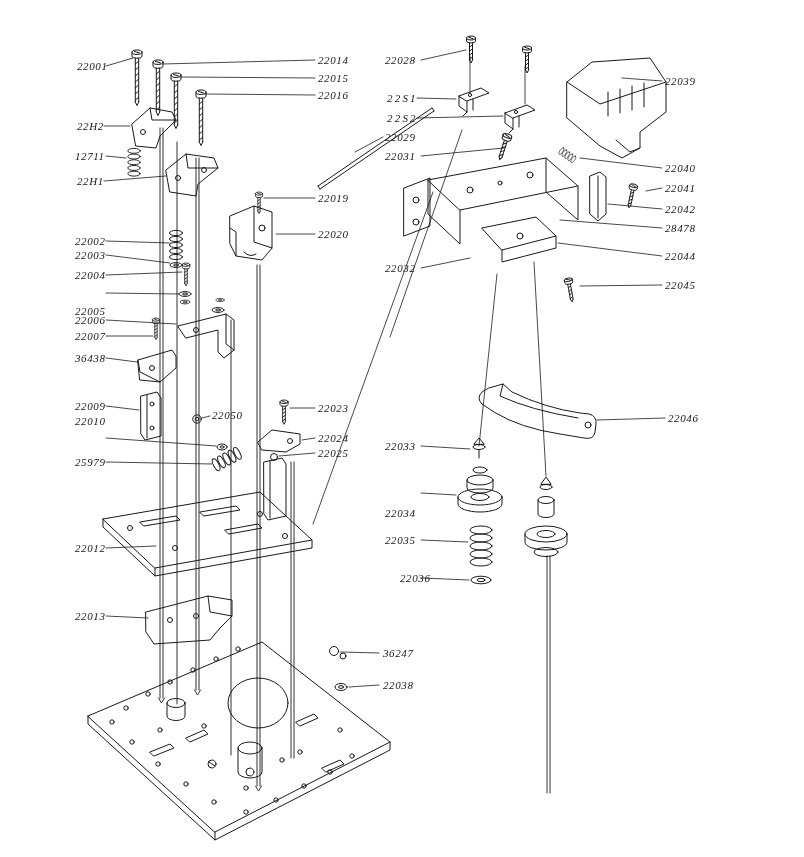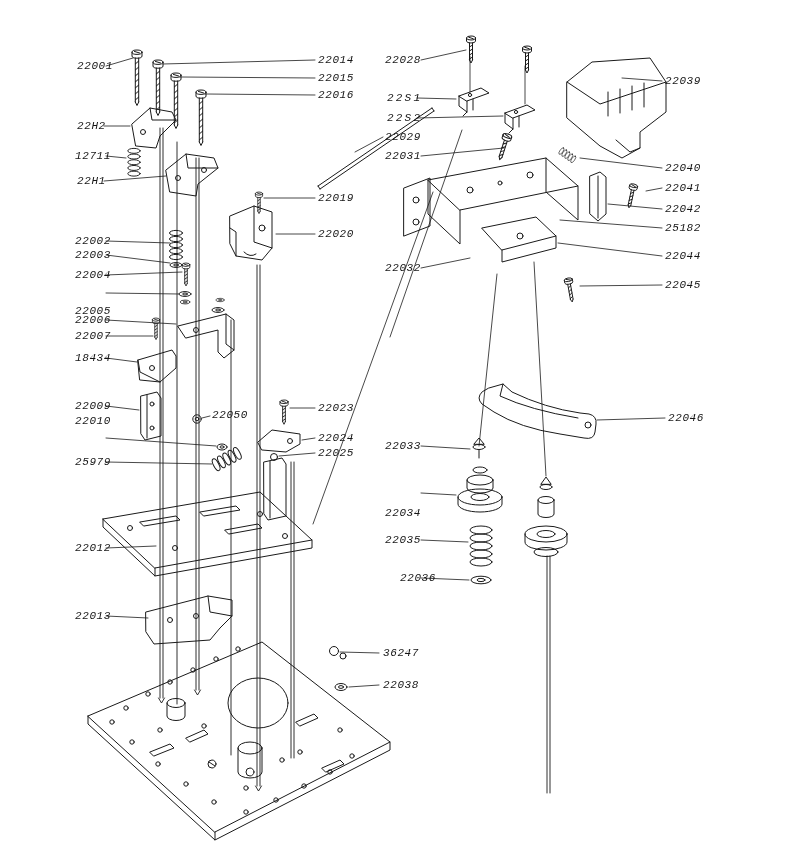--- a/index.html
+++ b/index.html
@@ -1,17 +1,17 @@
 <!DOCTYPE html>
 <html><head>
 <meta charset="utf-8">
 <style>
   html,body{margin:0;padding:0;background:#ffffff;}
   .stage{position:relative;width:804px;height:857px;background:#ffffff;overflow:hidden;
-         font-family:Liberation Mono, monospace;}
+         font-family:Liberation Serif, serif;}
   .art{position:absolute;left:0;top:0;}
   .lbl{position:absolute;font-style:italic;font-size:11px;line-height:1;
        color:#161616;letter-spacing:0.6px;white-space:nowrap;}
   .lbl.sp{letter-spacing:2.2px;text-align:right;}
 </style>
 </head>
 <body>
 
 <div class="stage">
 
@@ -419,21 +419,21 @@
 <span class="lbl" style="left:77px;top:61px">22001</span>
 <span class="lbl" style="left:77px;top:121px">22H2</span>
 <span class="lbl" style="left:75px;top:151px">12711</span>
 <span class="lbl" style="left:77px;top:176px">22H1</span>
 <span class="lbl" style="left:75px;top:236px">22002</span>
 <span class="lbl" style="left:75px;top:250px">22003</span>
 <span class="lbl" style="left:75px;top:270px">22004</span>
 <span class="lbl" style="left:75px;top:306px">22005</span>
 <span class="lbl" style="left:75px;top:315px">22006</span>
 <span class="lbl" style="left:75px;top:331px">22007</span>
-<span class="lbl" style="left:75px;top:353px">18434</span>
+<span class="lbl" style="left:75px;top:353px">36438</span>
 <span class="lbl" style="left:75px;top:401px">22009</span>
 <span class="lbl" style="left:75px;top:416px">22010</span>
 <span class="lbl" style="left:75px;top:457px">25979</span>
 <span class="lbl" style="left:75px;top:543px">22012</span>
 <span class="lbl" style="left:75px;top:611px">22013</span>
 
 <span class="lbl" style="left:318px;top:55px">22014</span>
 <span class="lbl" style="left:318px;top:73px">22015</span>
 <span class="lbl" style="left:318px;top:90px">22016</span>
 <span class="lbl" style="left:318px;top:193px">22019</span>
@@ -453,18 +453,18 @@
 <span class="lbl" style="left:385px;top:508px">22034</span>
 <span class="lbl" style="left:385px;top:535px">22035</span>
 <span class="lbl" style="left:400px;top:573px">22036</span>
 <span class="lbl" style="left:383px;top:648px">36247</span>
 <span class="lbl" style="left:383px;top:680px">22038</span>
 
 <span class="lbl" style="left:665px;top:76px">22039</span>
 <span class="lbl" style="left:665px;top:163px">22040</span>
 <span class="lbl" style="left:665px;top:183px">22041</span>
 <span class="lbl" style="left:665px;top:204px">22042</span>
-<span class="lbl" style="left:665px;top:223px">25182</span>
+<span class="lbl" style="left:665px;top:223px">28478</span>
 <span class="lbl" style="left:665px;top:251px">22044</span>
 <span class="lbl" style="left:665px;top:280px">22045</span>
 <span class="lbl" style="left:668px;top:413px">22046</span>
 
 </div>
 
 </body></html>

